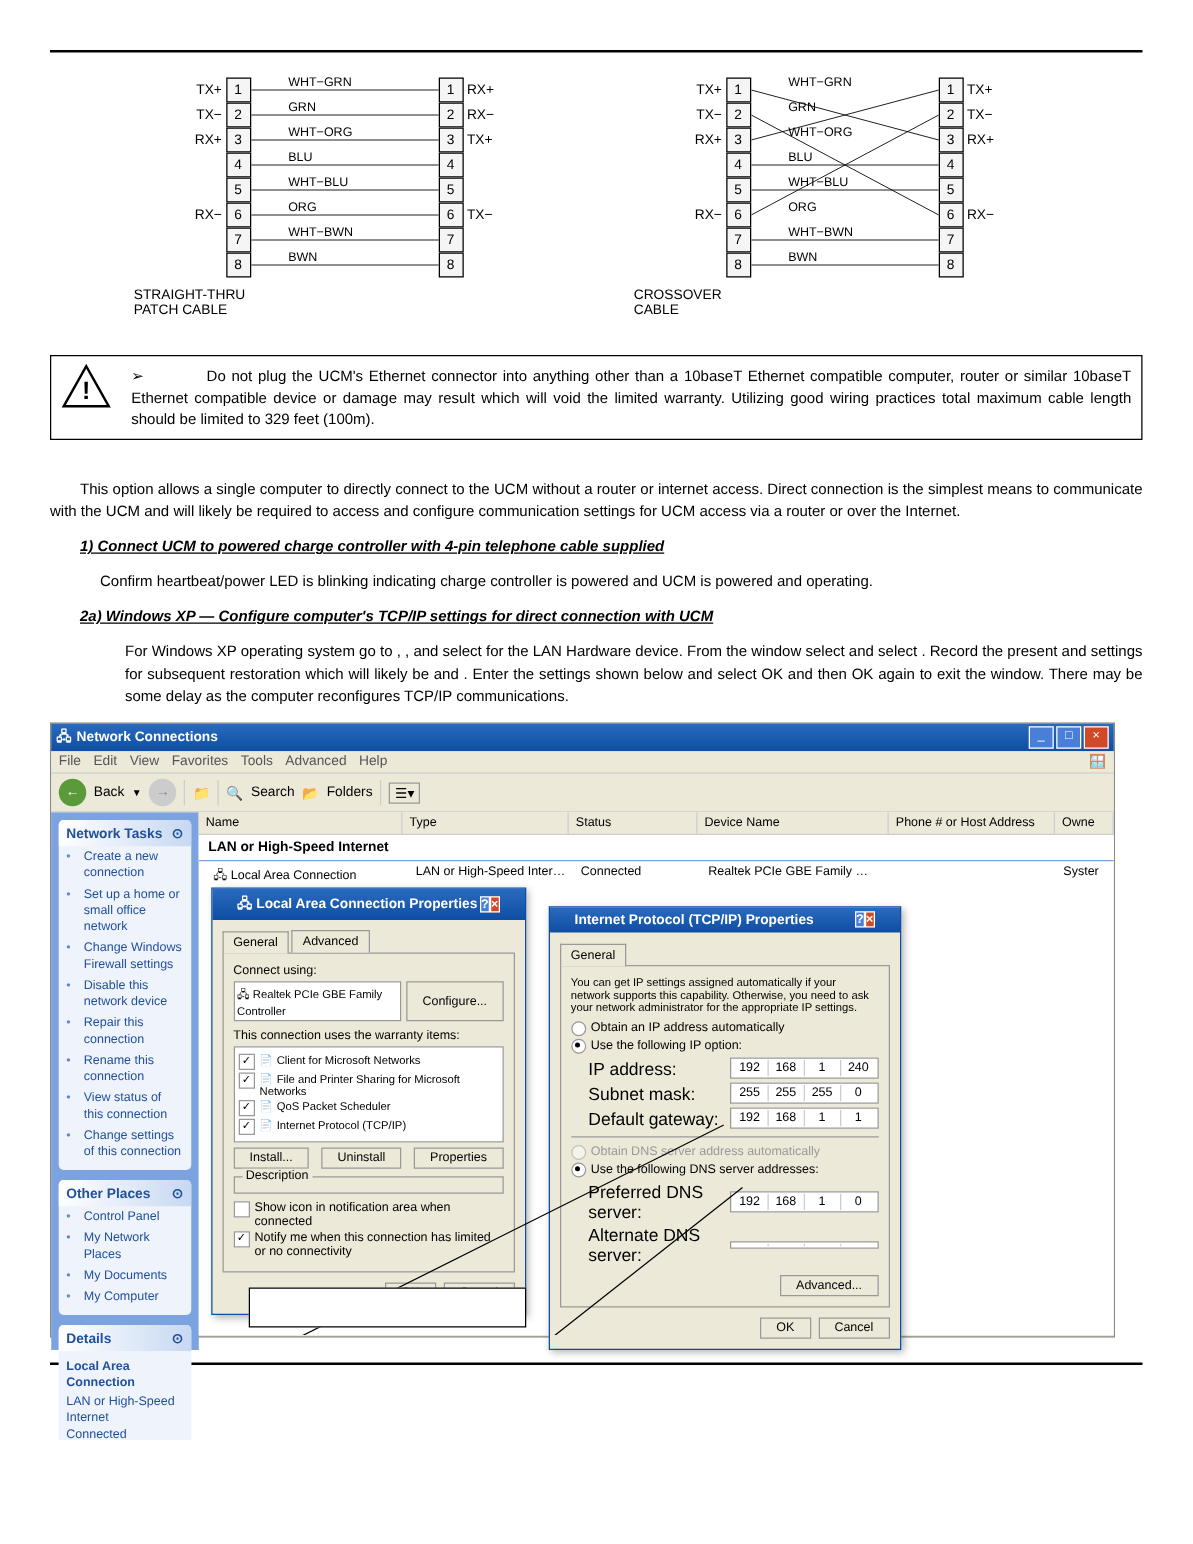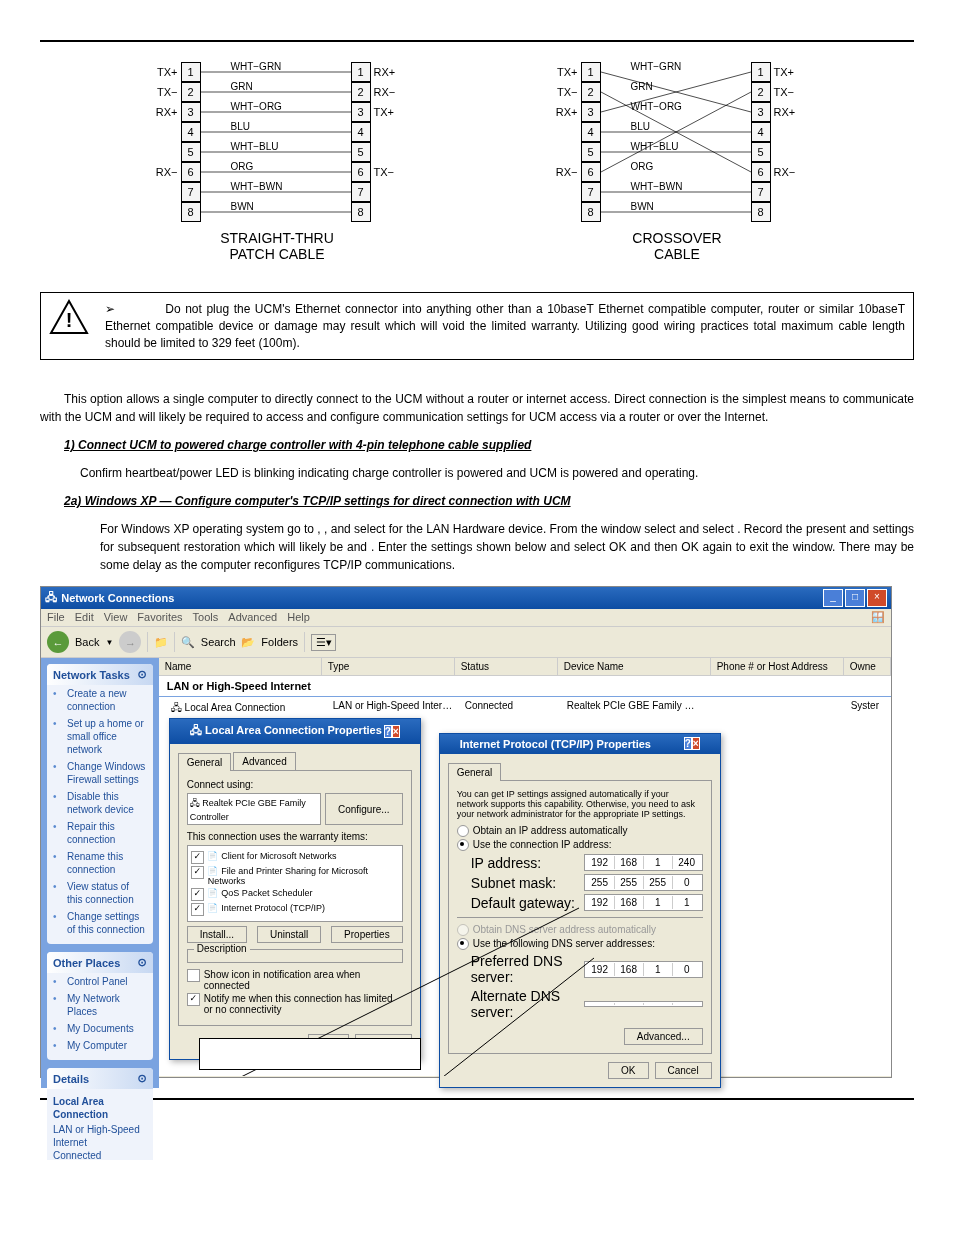--- a/index.html
+++ b/index.html
@@ -5,21 +5,21 @@
 body{font-family:Arial,sans-serif;font-size:12px;margin:0;padding:40px;background:#fff;color:#000}
 .hr{border-top:2px solid #000;margin:0 0 20px 0}
 .diagrams{display:flex;justify-content:center;gap:60px;margin:10px 0}
 .diagram{position:relative;width:340px}
 .pinblock{display:inline-block;vertical-align:top}
 .pin-row{display:flex;align-items:center;height:20px}
 .pin-label{width:30px;text-align:right;font-size:11px;padding-right:3px}
 .pin-box{width:18px;height:18px;border:1px solid #000;display:flex;align-items:center;justify-content:center;font-size:11px;background:#f5f5f5}
 .wire-area{position:relative;width:150px;height:160px;display:inline-block;vertical-align:top}
 .wire-label{position:absolute;font-size:10px;left:30px;text-align:right}
-.diagram-title{text-align:center;font-size:14px;margin-top:8px;font-family:Arial}
+.diagram-title{font-size:11px;margin-top:8px;font-family:Arial}
 .warning-box{display:flex;align-items:flex-start;margin:30px 0;border:1px solid #000}
 .warn-icon{font-size:36px;padding:6px 8px;flex-shrink:0}
 .warn-text{padding:8px;font-size:12px;line-height:1.4;text-align:justify}
 .section-text{font-size:12px;line-height:1.5;text-align:justify;margin:8px 0}
 .step-head{font-weight:bold;font-style:italic;text-decoration:underline;margin:12px 0 4px 0}
 .step-body{margin-left:40px;font-size:12px;line-height:1.5}
 .step-body2{margin-left:60px;font-size:12px;line-height:1.5;text-align:justify}
 .screenshot{margin-top:12px;position:relative;width:850px;height:490px;border:1px solid #888;background:#ece9d8;font-size:11px}
 .titlebar{background:linear-gradient(to bottom,#2a6bbf,#0d4da3);color:#fff;height:22px;display:flex;align-items:center;padding:0 4px;justify-content:space-between}
 .titlebar-left{display:flex;align-items:center;gap:4px;font-weight:bold}
@@ -448,21 +448,21 @@
         <div class="dlg-body">
           <span class="tab active">General</span>
           <div class="tab-content">
             <div style="font-size:9px;margin-bottom:6px">You can get IP settings assigned automatically if your network supports this capability. Otherwise, you need to ask your network administrator for the appropriate IP settings.</div>
             <div class="chk-row">
                 <div class="radio"></div>
                 <span>Obtain an IP address automatically</span>
               </div>
             <div class="chk-row">
                 <div class="radio checked"></div>
-                <span>Use the connection IP address:</span>
+                <span>Use the following IP option:</span>
               </div>
             <div style="margin-left:14px">
               <div class="field-row">
                   <label>IP address:</label>
                   <div class="ip-input">
                     <span>192</span>
                     <span>168</span>
                     <span>1</span>
                     <span>240</span>
                   </div>

